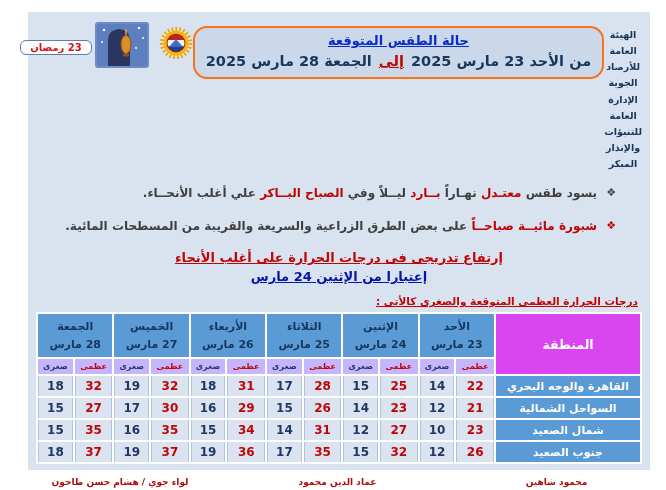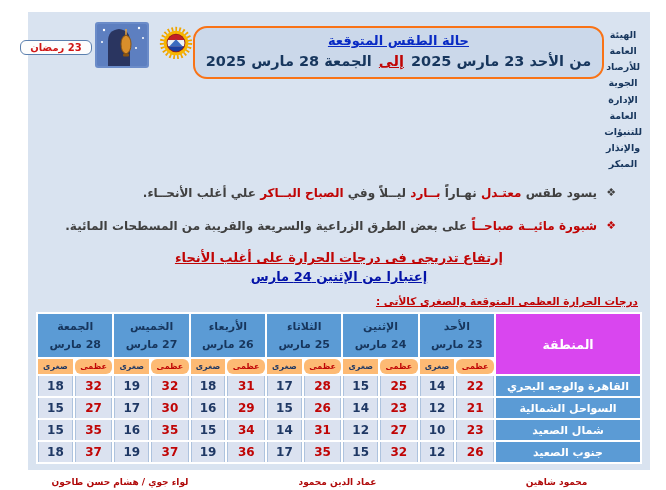--- a/index.html
+++ b/index.html
@@ -31,22 +31,22 @@
   .h1{color:#c00505;text-decoration:underline;}
   .h2{color:#0413a8;text-decoration:underline;margin-top:4px;}
 
   .table-intro{color:#c00505;font-size:10.5px;font-weight:bold;text-decoration:underline;text-align:right;padding:11px 12px 3px 0;}
 
   
   table{width:calc(100% - 16px);margin:2px auto 0;border-spacing:2px;background:#fff;}
   th,td{text-align:center;vertical-align:middle;}
   th.region-h{background:#d946ef;color:#ffffff;font-size:12.5px;font-weight:bold;width:142px;}
   th.day{background:#5b9bd5;color:#17365d;font-size:11px;font-weight:bold;padding:4px 0;line-height:1.6;}
-  th.sub{background:#fdba74;font-size:8px;font-weight:bold;padding:3px 0;}
-  th.sub.max{color:#c00505;border-radius:6px;}
+  th.sub{background:#c4b5fd;font-size:8px;font-weight:bold;padding:3px 0;}
+  th.sub.max{color:#c00505;}
   th.sub.min{color:#1f3864;}
   td.region{background:#5b9bd5;color:#ffffff;font-size:11px;font-weight:bold;padding:3px 4px;white-space:nowrap;}
   td.num{background:#dbe2f0;font-size:12px;font-weight:bold;padding:3px 0;border-left:1px solid #aec3de;border-right:1px solid #aec3de;}
   td.max{color:#c00505;}
   td.min{color:#1f3864;}
 
   
   .signatures{display:flex;justify-content:space-between;padding:12px 22px 0 22px;color:#b00b0b;font-weight:bold;font-size:9px;text-align:center;line-height:1.5;}
   .sig{min-width:140px;}
 </style>

